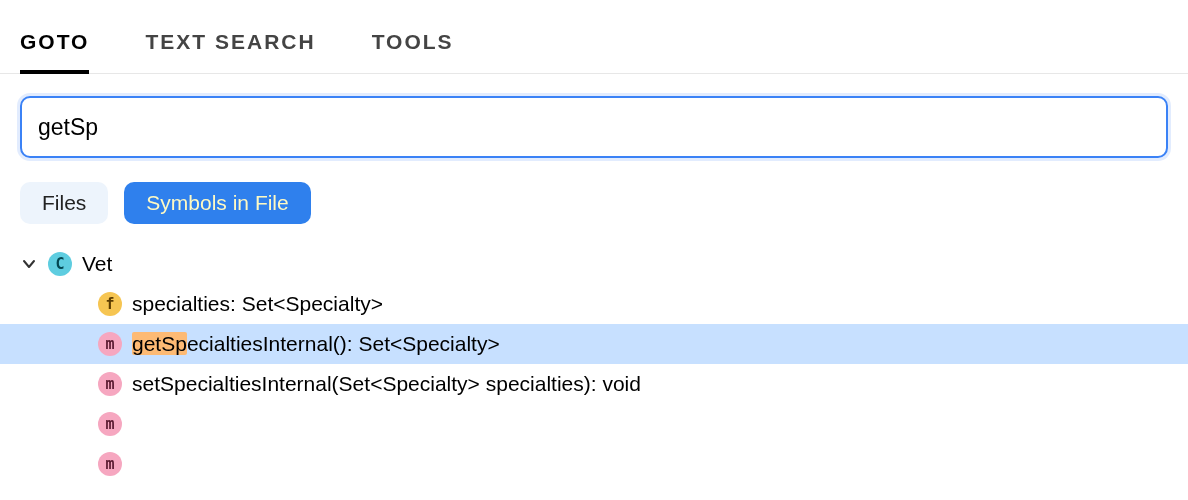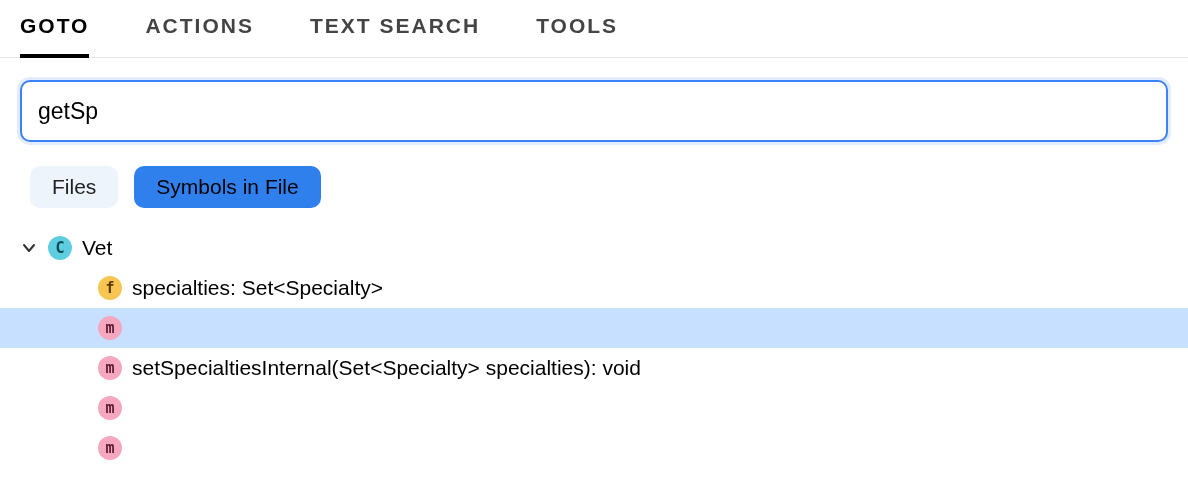--- a/index.html
+++ b/index.html
@@ -8,21 +8,21 @@
     font-size: 21px;
     color: #000;
     background: #fff;
     width: 1188px;
     height: 500px;
     overflow: hidden;
   }
   .tabs {
     display: flex;
     gap: 56px;
-    padding: 14px 20px 0 20px;
+    padding: 30px 20px 0 20px;
     border-bottom: 1px solid #e7e7e7;
   }
   .tab {
     font-weight: 700;
     letter-spacing: 2px;
     font-size: 21px;
     padding-bottom: 16px;
     cursor: pointer;
     color: #444;
     border-bottom: 4px solid transparent;
@@ -43,33 +43,32 @@
     font-size: 23px;
     padding: 0 16px;
     box-shadow: 0 0 0 3px rgba(59,130,246,0.15);
     outline: none;
   }
   .search-input::placeholder { color: #999; }
   .filters {
     display: flex;
     gap: 16px;
     padding: 24px 20px 10px 20px;
-    margin-left: 10px;
   }
   .pill {
     padding: 9px 22px;
     border-radius: 10px;
     font-size: 21px;
     cursor: pointer;
     background: #edf4fc;
     color: #222;
   }
   .pill.active {
     background: #2f80ed;
-    color: #000000;
+    color: #fef9c3;
   }
   .tree {
     padding-top: 10px;
   }
   .row {
     display: flex;
     align-items: center;
     gap: 10px;
     height: 40px;
     padding-left: 20px;
@@ -99,21 +98,20 @@
   .icon-field { background: #f6c552; color: #5b3b00; }
   .icon-method { background: #f6a7c0; color: #5a1a31; }
   .symbol-text { white-space: pre; }
   .hl { background: #fdba74; border-radius: 2px; }
 </style>
 </head>
 <body>
 
 <div class="tabs">
   <div class="tab active">GOTO</div>
-  <div class="tab">ACTIONS</div>
   <div class="tab">TEXT SEARCH</div>
   <div class="tab">TOOLS</div>
 </div>
 
 <div class="search-wrap">
   <input class="search-input" type="text" value="getSp" style="">
 </div>
 
 <div class="filters">
   <div class="pill">Files</div>
@@ -133,20 +131,21 @@
   </div>
 
   <div id="children-container">
   <div class="row child">
     <span class="icon icon-field">f</span>
     <span class="symbol-text"><span>specialties: Set&lt;Specialty&gt;</span></span>
   </div>
 
   <div class="row child selected">
     <span class="icon icon-method">m</span>
+    <span class="symbol-text"><span class="hl">getSp</span><span>ecialtiesInternal(): Set&lt;Specialty&gt;</span></span>
   </div>
 
   <div class="row child">
     <span class="icon icon-method">m</span>
     <span class="symbol-text"><span>setSpecialtiesInternal(Set&lt;Specialty&gt; specialties): void</span></span>
   </div>
 
   <div class="row child">
     <span class="icon icon-method">m</span>
   </div>

